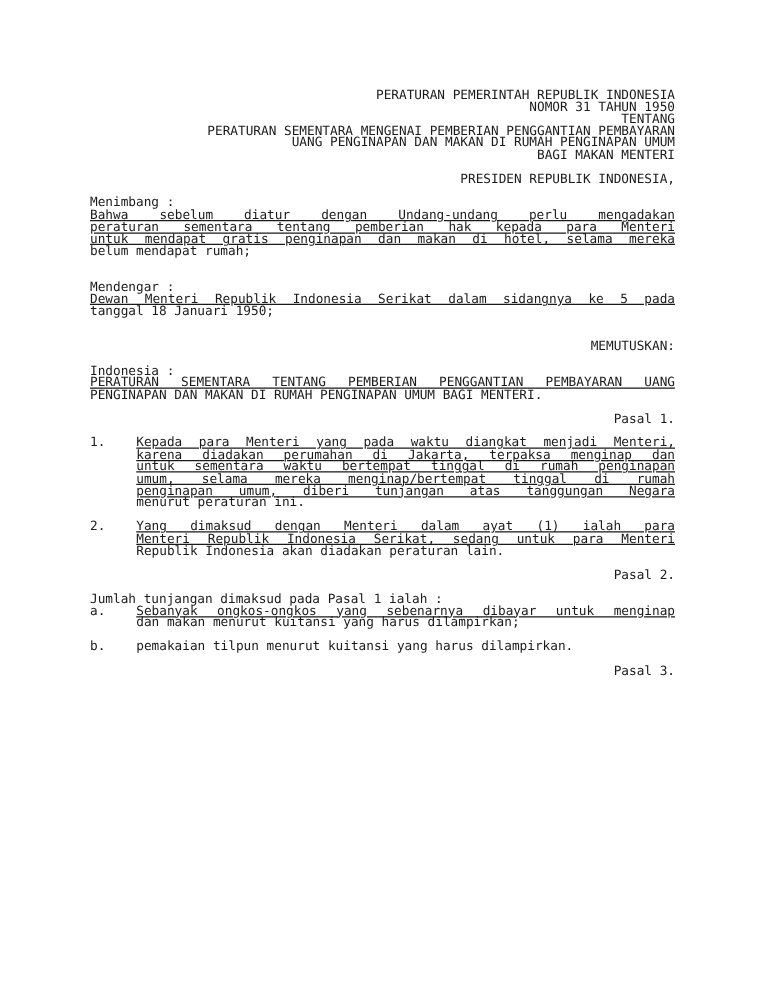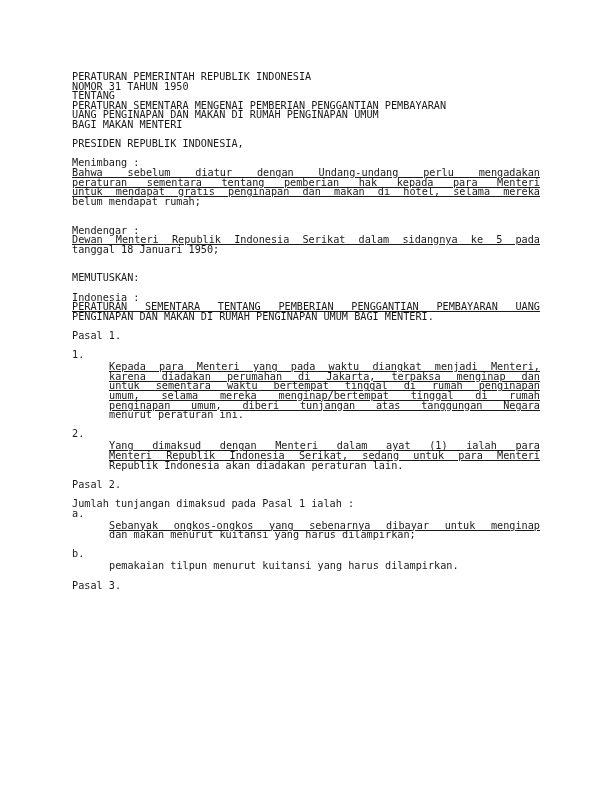--- a/index.html
+++ b/index.html
@@ -2,25 +2,25 @@
 <html><head>
   <meta charset="utf-8">
   <style>
     html, body { margin: 0; padding: 0; background: #ffffff; }
     body { width: 612px; height: 792px; position: relative; overflow: hidden; }
     .page {
       position: absolute; left: 72px; top: 72px; width: 468px;
       font-family: "DejaVu Sans Mono", "Liberation Mono", monospace;
       font-size: 10.2px; line-height: 9.6px; color: #1a1a1a;
     }
-    .center { text-align: left; }
+    .center { text-align: right; }
     .gap { height: 9.6px; }
     .item { display: flex; }
     .item .num { width: 37px; flex: 0 0 37px; }
-    .item .body { flex: 1; margin-top: 12px; }
+    .item .body { flex: 1; }
     .line { display: block; }
     .jline { display: block; text-align: justify; text-align-last: justify; text-decoration: underline; }
   </style>
 </head>
 <body>
 
 <div class="page">
 
   <div class="center">
     <span class="line">PERATURAN PEMERINTAH REPUBLIK INDONESIA</span>

